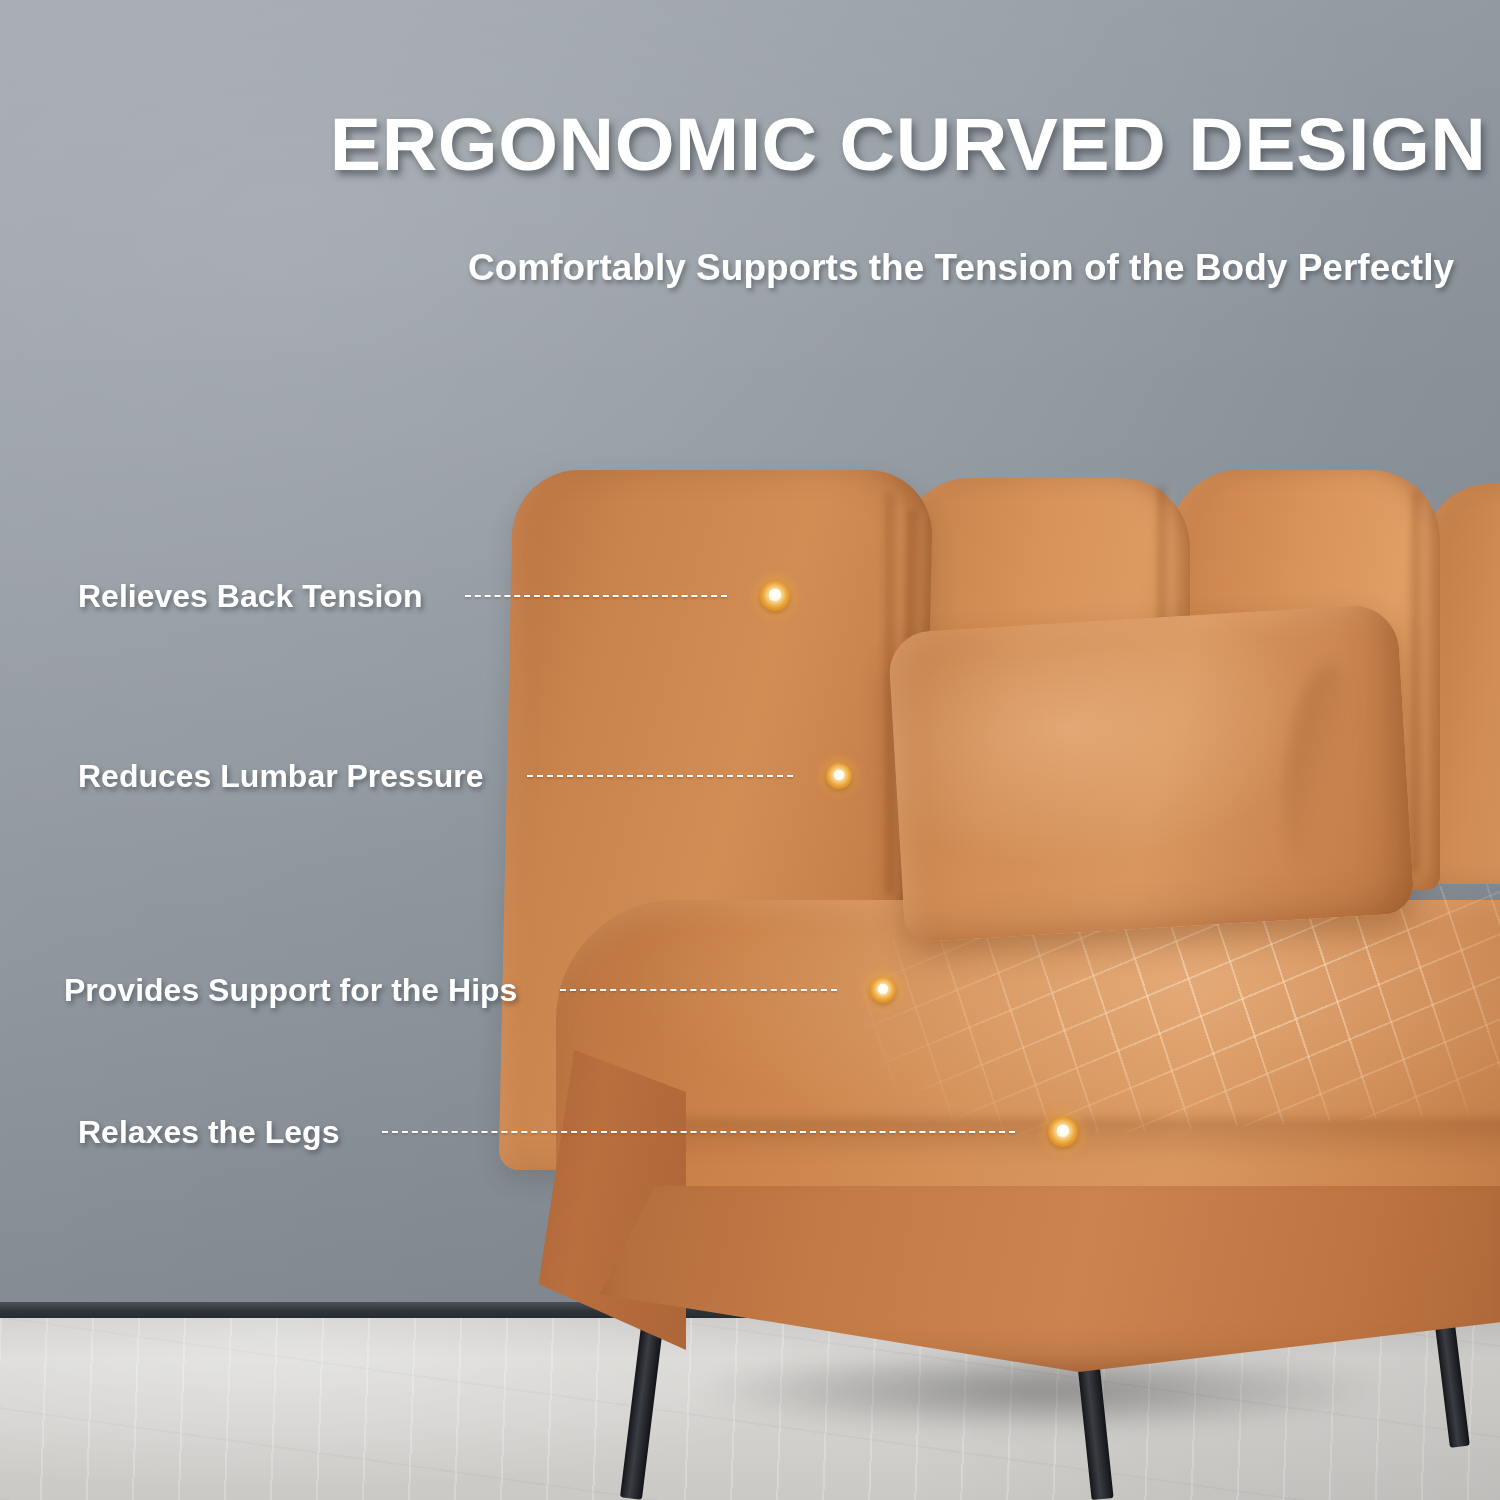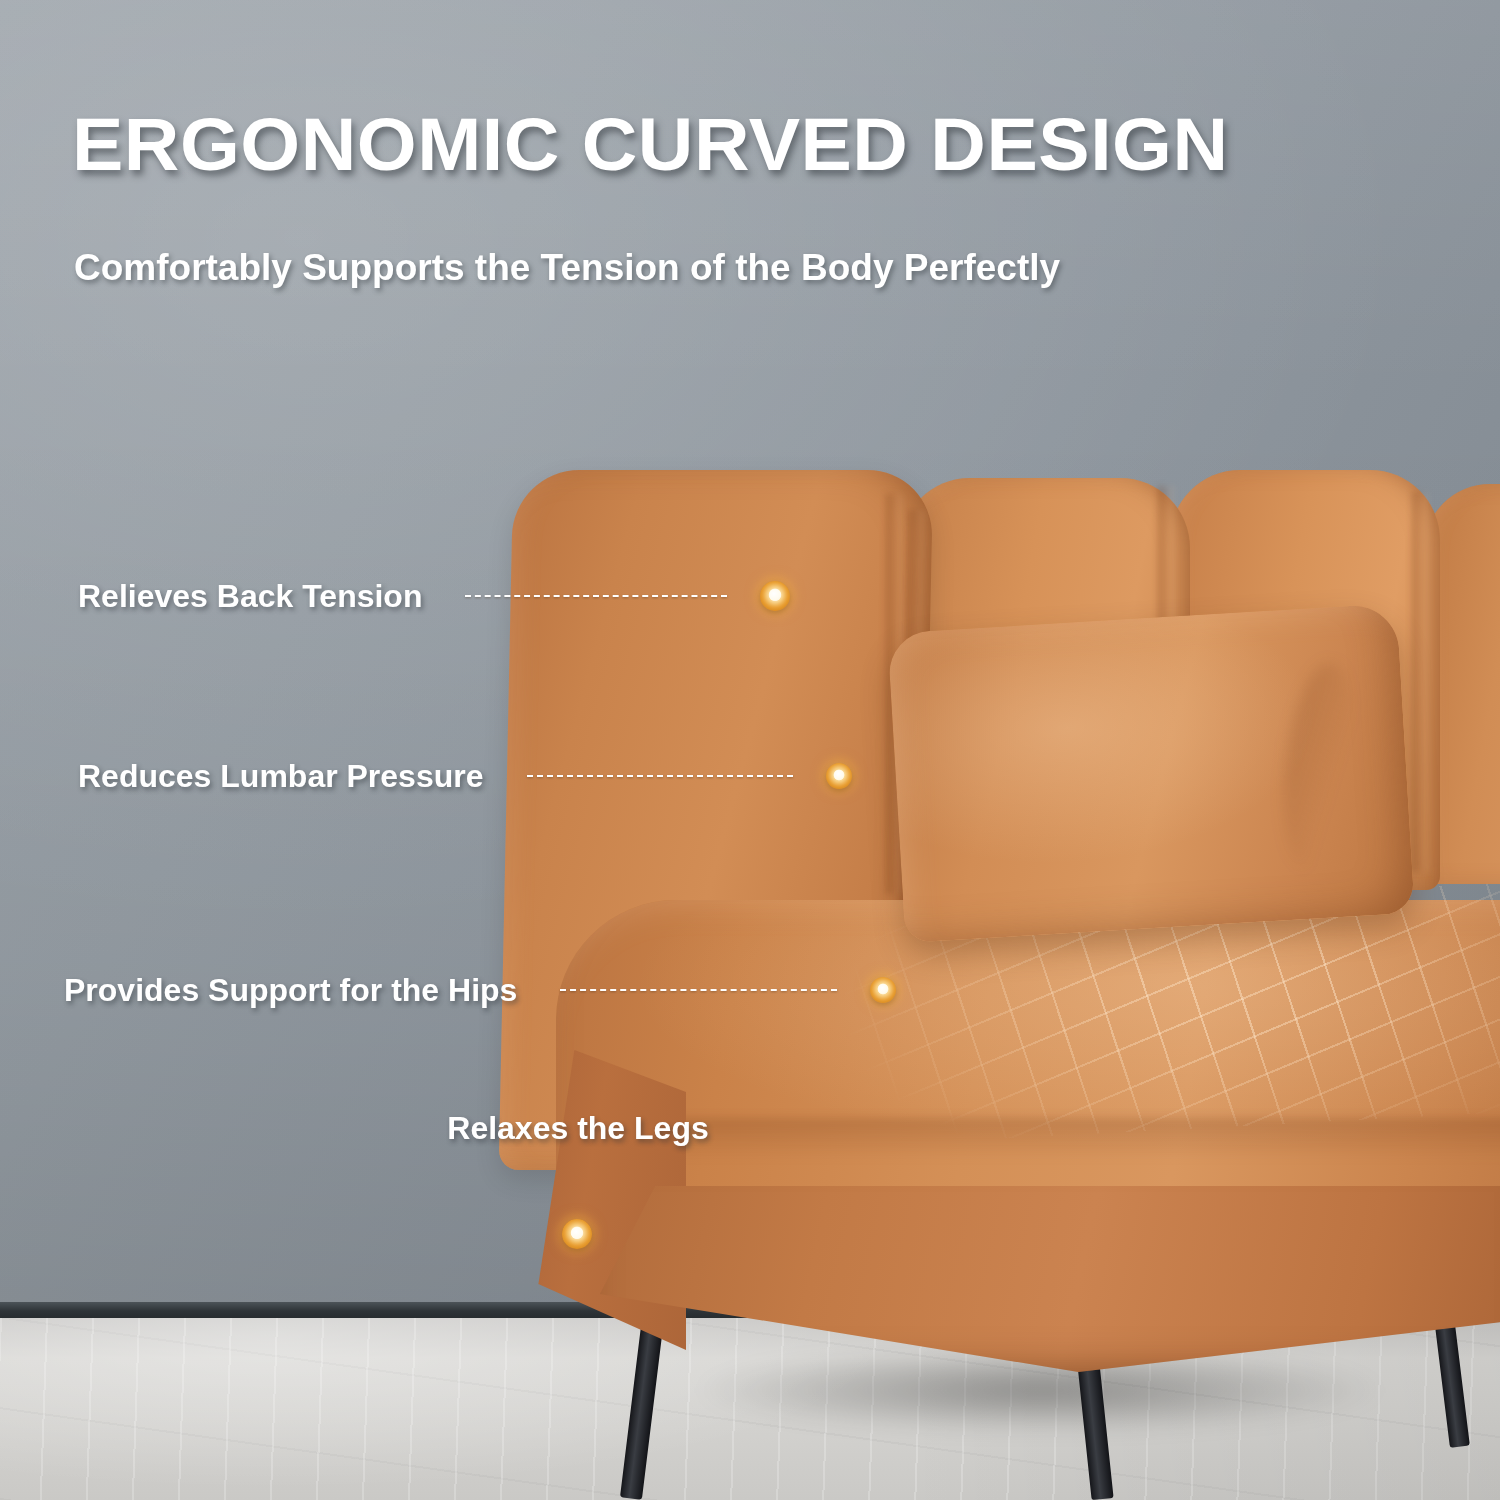--- a/index.html
+++ b/index.html
@@ -4,20 +4,21 @@
 <style>
   html,body{margin:0;padding:0;background:#fff;}
   *{box-sizing:border-box;}
 
   #stage{
     position:relative;
     width:1500px;height:1500px;
     overflow:hidden;
     font-family:"Liberation Sans", sans-serif;
     background:#737373;
+    text-align:right;
   }
 
   
   .wall{
     position:absolute; left:0; top:0; width:1500px; height:1320px;
     background:
       radial-gradient(120% 85% at 20% 18%, rgba(255,255,255,.14) 0%, rgba(255,255,255,0) 62%),
       linear-gradient(118deg, #9aa1a8 0%, #949ca3 28%, #8e969e 55%, #878f97 78%, #7f888f 100%);
   }
   .wall-sheen{
@@ -258,19 +259,19 @@
     <span class="dash"></span>
     <span class="dot"></span>
   </div>
 
   <div class="callout sm" style="left:64px; top:930px; width:832px;margin-top:38px;">
     <span class="label">Provides Support for the Hips</span>
     <span class="dash"></span>
     <span class="dot"></span>
   </div>
 
-  <div class="callout" style="left:78px; top:1110px; width:1000px;flex-direction:column;">
+  <div class="callout" style="left:78px; top:1110px; width:1000px;">
     <span class="label">Relaxes the Legs</span>
     <span class="dash"></span>
     <span class="dot"></span>
   </div>
 
 </div>
 
 </body></html>

